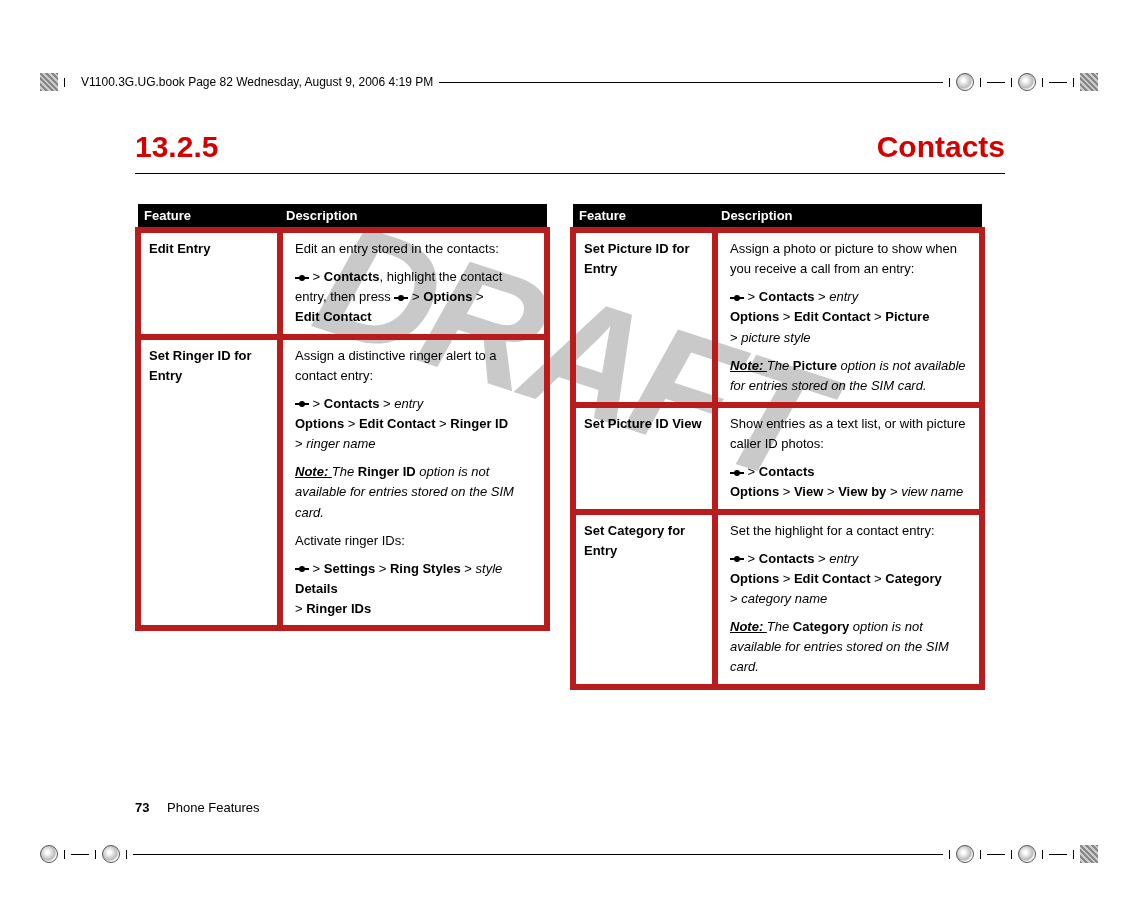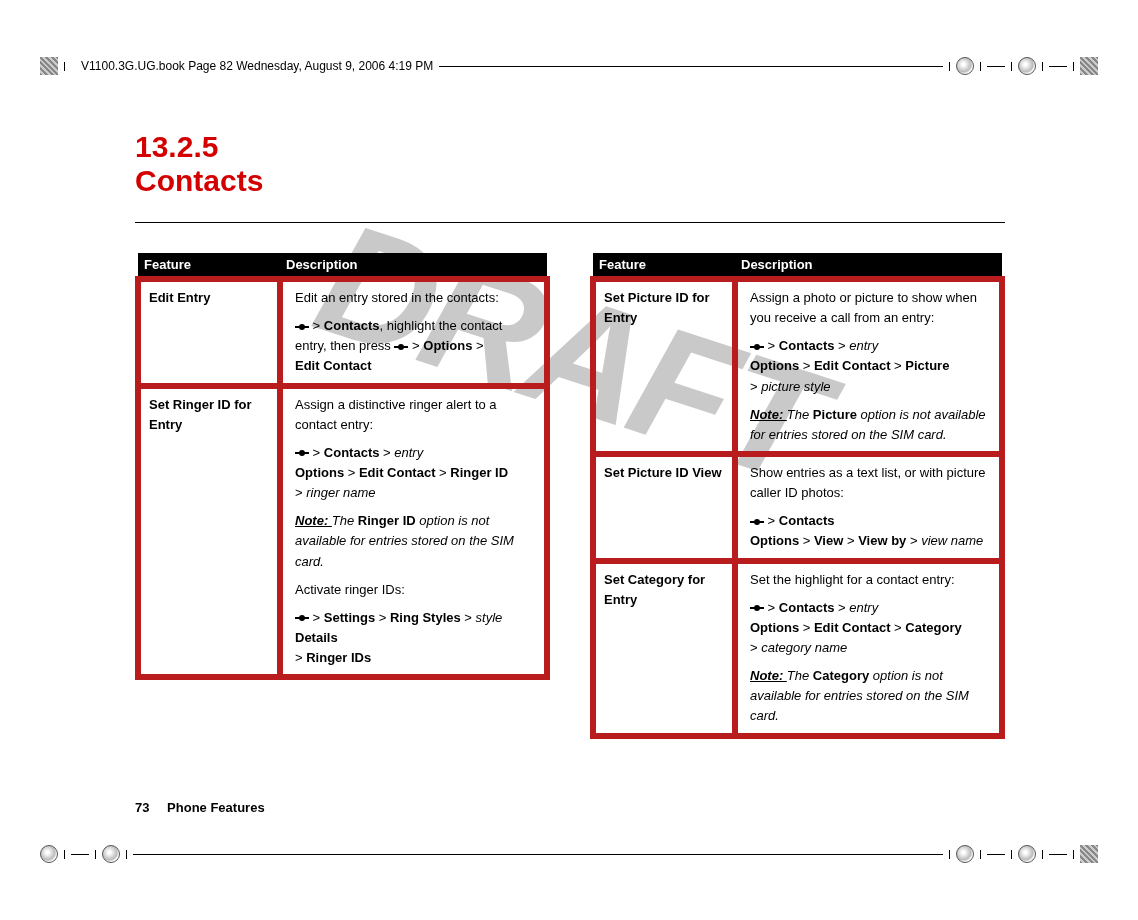--- a/index.html
+++ b/index.html
@@ -18,21 +18,21 @@
     height: 920px;
   }
   .topbar, .bottombar {
     position: absolute;
     left: 40px;
     right: 40px;
     height: 32px;
     display: flex;
     align-items: center;
   }
-  .topbar { top: 50px; }
+  .topbar { top: 66px; }
   .bottombar { bottom: 50px; }
   .bar-line {
     flex: 1;
     height: 0;
     border-top: 1px solid #000;
     margin: 0 6px;
   }
   .reg-circle {
     width: 18px; height: 18px;
     border: 1px solid #555;
@@ -65,42 +65,41 @@
     position: absolute;
     left: 135px;
     top: 130px;
     width: 870px;
   }
   .title-row {
     display: flex;
     justify-content: space-between;
     align-items: baseline;
     border: none;
-    margin-bottom: 24px;
-    flex-direction: column;
+    margin-bottom: 9px;
   }
   .section-num {
     color: #d40000;
     font-weight: bold;
     font-size: 30px;
     font-family: Arial, sans-serif;
   }
   .section-title {
     color: #d40000;
     font-weight: bold;
     font-size: 30px;
     font-family: Arial, sans-serif;
   }
   .hr {
     border-top: 1px solid #000;
     margin: 4px 0 30px 0;
   }
   .columns {
     display: flex;
-    gap: 40px;
+    gap: 20px;
     position: relative;
   }
   .col {
     width: 415px;
   }
   table.feat {
     border-collapse: collapse;
     width: 100%;
     font-size: 13px;
   }
@@ -162,21 +161,21 @@
     pointer-events: none;
   }
   .zfront { position: relative; z-index: 1; }
   .footer {
     position: absolute;
     left: 135px;
     bottom: 105px;
     font-size: 13px;
   }
   .footer .pnum { font-weight: bold; margin-right: 14px; }
-  .footer .ptitle { font-weight: bold; }
+  .footer .ptitle { font-weight: normal; }
   .desc p { margin: 0 0 8px 4px; }
   .desc p:last-child { margin-bottom: 0; }
 </style>
 </head>
 <body>
 
 <div class="page">
 
   <div class="topbar">
     <span class="reg-box">

